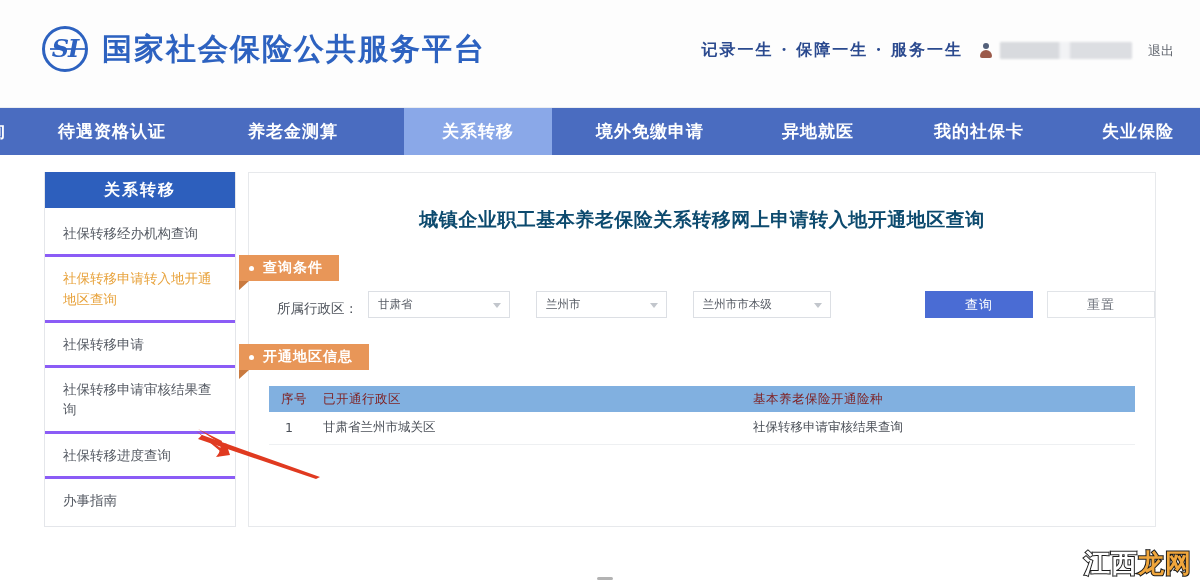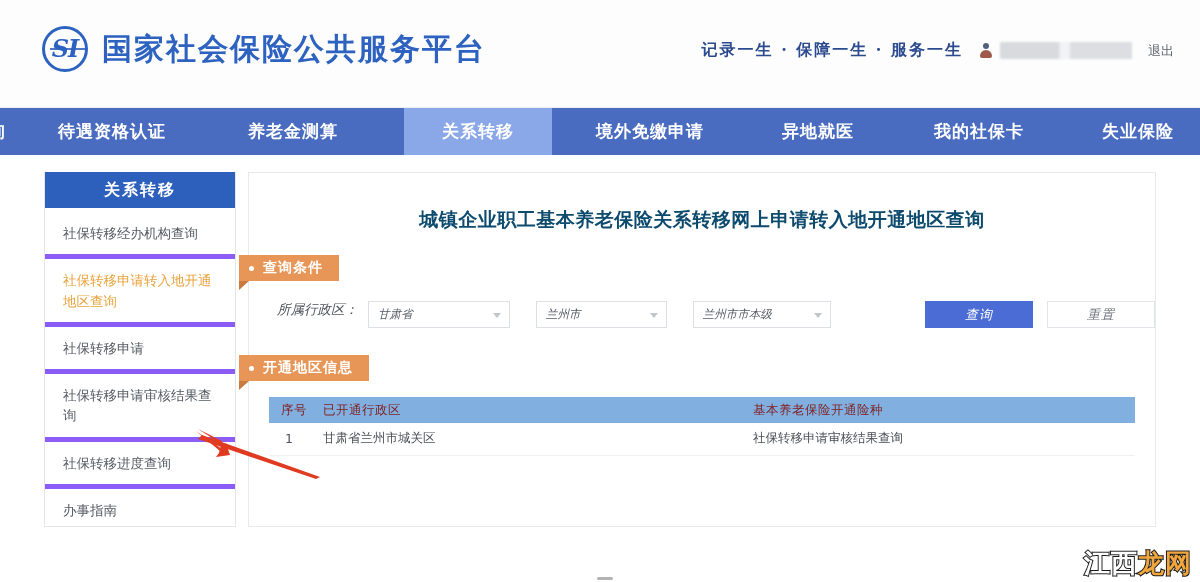--- a/index.html
+++ b/index.html
@@ -146,21 +146,21 @@
     font-size: 16px; font-weight: bold;
     letter-spacing: 2px;
     display: flex; align-items: center; justify-content: center;
   }
   .sidebar-list { padding: 4px 0 0 0; }
   .sidebar-item {
     padding: 11px 16px 11px 18px;
     font-size: 13.5px;
     line-height: 1.5;
     color: #555a63;
-    border-bottom: 5px solid #8b5cf6;
+    border-bottom: 3px solid #8b5cf6;
     cursor: pointer;
   }
   .sidebar-item:last-child { border-bottom: none; }
   .sidebar-item.active { color: #e8a33d; }
 
   
   .panel {
     position: absolute; left: 248px; top: 17px;
     width: 908px; height: 355px;
     background: #ffffff;
@@ -198,25 +198,24 @@
     content: "";
     position: absolute;
     left: 0; top: 26px;
     border-left: 0 solid transparent;
     border-right: 10px solid transparent;
     border-top: 9px solid #c97a3f;
   }
 
   
   .form-row {
-    display: flex; align-items: flex-start;
-    margin-top: 20px;
+    display: flex; align-items: flex-end;
+    margin-top: 9px;
     padding-left: 28px;
     height: 28px;
-    font-style: italic;
   }
   .form-label {
     font-size: 13.5px;
     color: #4f545c;
     white-space: nowrap;
     margin-right: 10px;
   }
   .select {
     position: relative;
     height: 27px;

